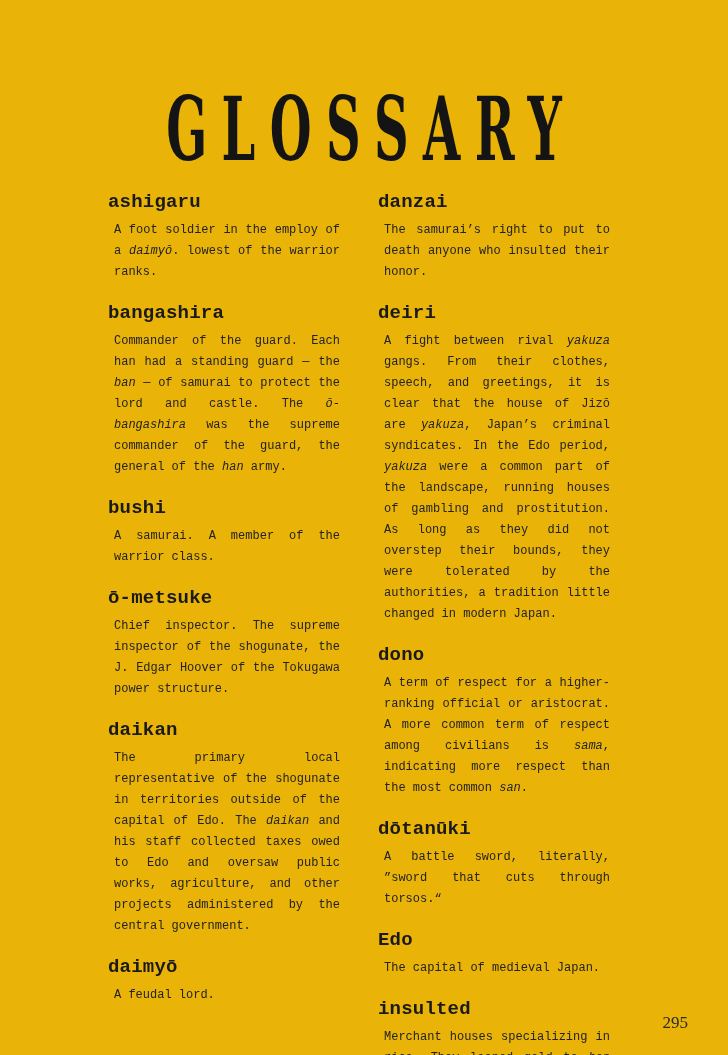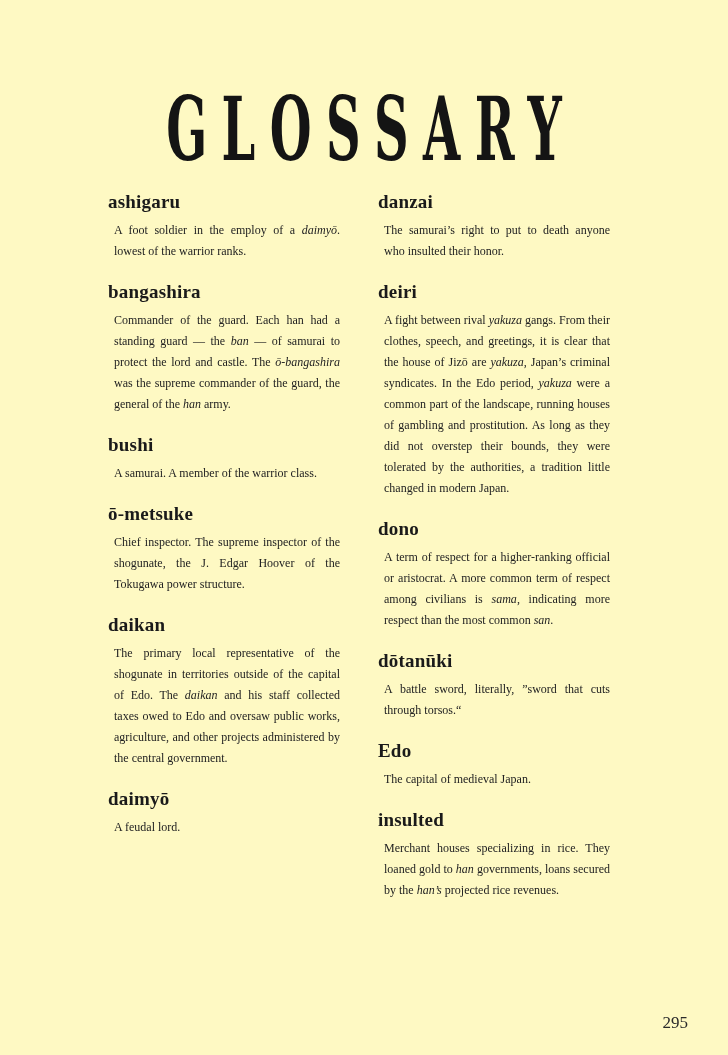--- a/index.html
+++ b/index.html
@@ -4,21 +4,21 @@
 <style>
   html, body {
     margin: 0;
     padding: 0;
     background: #ffffff;
   }
   .page {
     position: relative;
     width: 728px;
     height: 1055px;
-    background: #fef9c3;
+    background: #eab308;
     font-family: "Liberation Serif", serif;
     color: #1e1e1e;
     overflow: hidden;
   }
   .title-wrap {
     position: absolute;
     top: 100px;
     left: 0;
     width: 728px;
     height: 60px;
@@ -43,20 +43,21 @@
     left: 108px;
     width: 508px;
     display: flex;
     gap: 32px;
   }
   .col {
     width: 238px;
   }
   .entry {
     margin: 0 0 18px 0;
+    font-family: Liberation Mono, monospace;
   }
   .term {
     margin: 0 0 3px 0;
     font-size: 19px;
     line-height: 24px;
     font-weight: bold;
     letter-spacing: 0.2px;
     color: #1a1a1a;
   }
   .definition {

